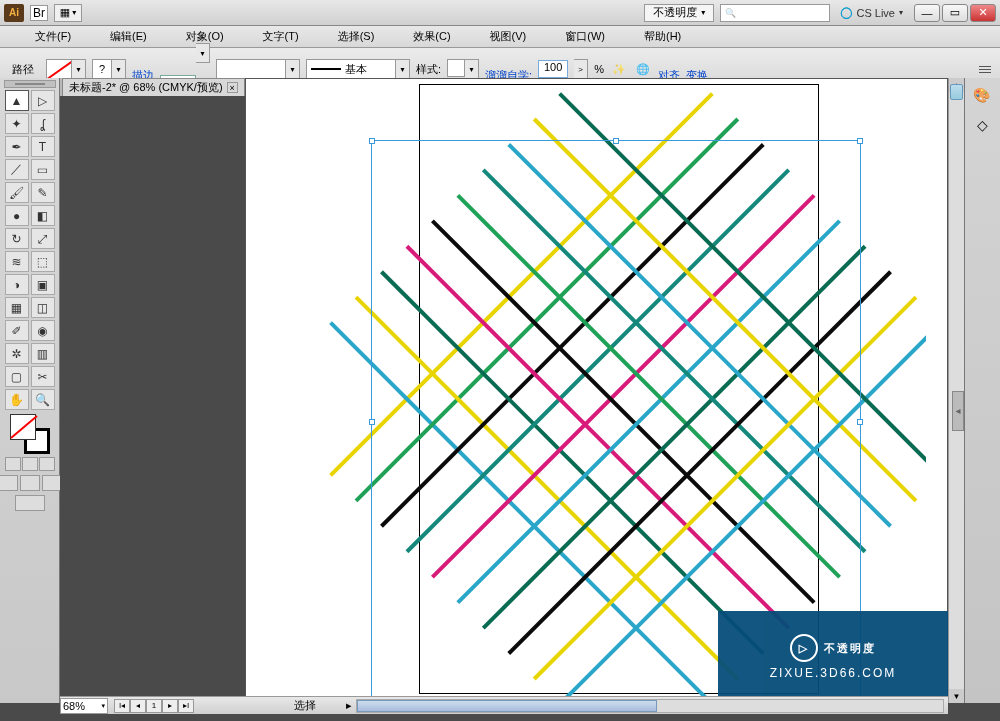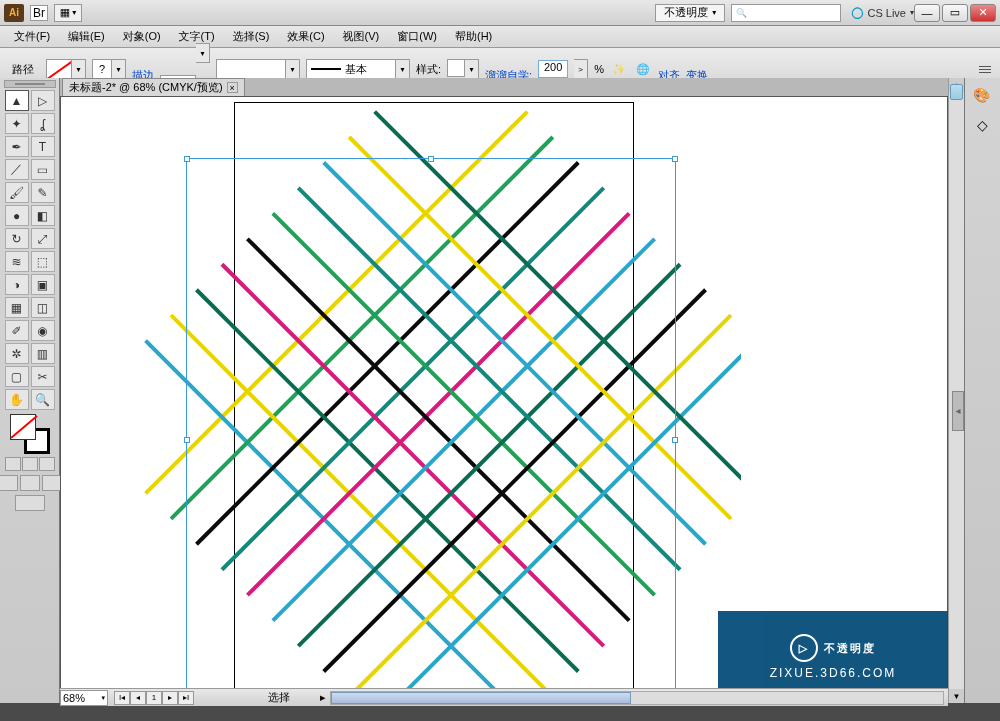--- a/index.html
+++ b/index.html
@@ -9,30 +9,30 @@
 .titlebar { height: 26px; background: linear-gradient(#e8e8e8,#d0d0d0); display: flex; align-items: center; padding: 0 4px; border-bottom: 1px solid #888; }
 .ai-logo { width: 20px; height: 18px; background: #5a3a1a; color: #f5b042; font-weight: bold; display: flex; align-items: center; justify-content: center; border-radius: 2px; margin-right: 6px; font-size: 10px;}
 .br-badge { width: 18px; height: 16px; background:#fff; border:1px solid #999; display:flex; align-items:center; justify-content:center; font-size:12px; margin-right:6px;}
 .layout-btn { width: 28px; height: 18px; border:1px solid #999; background:#f0f0f0; margin-right:4px; display:flex; align-items:center; justify-content:center;}
 .layout-btn::after{content:"▾"; font-size:8px; margin-left:2px;}
 .titlebar-spacer { flex: 1; }
 .workspace-dd { height: 18px; padding: 0 8px; border:1px solid #999; background:#f5f5f5; display:flex; align-items:center; margin-right:6px;}
 .workspace-dd::after{content:"▾"; margin-left:4px; font-size:8px;}
 .search-box { width: 110px; height: 18px; border:1px solid #999; background:#fff; display:flex; align-items:center; padding:0 4px; margin-right:10px;}
 .search-box::before{content:"🔍"; font-size:9px; margin-right:2px; opacity:0.5;}
-.cslive { display:flex; align-items:center; color:#333; margin-right:0;}
+.cslive { display:flex; align-items:center; color:#333; margin-right:11px;}
 .cslive::before{content:"◯"; color:#0099cc; margin-right:4px; font-weight:bold;}
 .cslive::after{content:"▾"; margin-left:4px; font-size:8px;}
 .win-controls { display:flex; gap:2px; }
 .win-btn { width:26px; height:18px; border:1px solid #888; background:linear-gradient(#f8f8f8,#ddd); display:flex; align-items:center; justify-content:center; border-radius:3px;}
 .win-close{ background:linear-gradient(#e88,#c33); color:#fff;}
 
 
 .menubar { height: 22px; background: linear-gradient(#e8e8e8,#d8d8d8); display:flex; align-items:center; padding:0 6px; border-bottom:1px solid #999; gap:2px;}
-.menu-item { padding: 2px 8px; cursor:default;}
+.menu-item { padding: 2px 8px; cursor:default;margin-left:21px;}
 
 
 .controlbar { height: 43px; background: linear-gradient(#ececec,#d6d6d6); display:flex; align-items:center; padding:0 6px; border-bottom:1px solid #999; gap:6px;}
 .ctrl-label{ padding:0 6px;}
 .swatch-red-diag{ width:26px; height:20px; background:#fff; border:1px solid #999; position:relative; overflow:hidden;}
 .swatch-red-diag::after{content:""; position:absolute; width:36px; height:2px; background:red; top:9px; left:-5px; transform:rotate(-35deg);}
 .dd-arrow{width:14px;height:20px;border:1px solid #999;border-left:none;background:#e8e8e8;display:flex;align-items:center;justify-content:center;font-size:8px;}
 .ctrl-box{height:20px;border:1px solid #7a9;background:#fff;display:flex;align-items:center;padding:0 4px;margin-top:32px;}
 .stroke-val{width:36px;}
 .brush-prev{width:70px;height:20px;border:1px solid #999;background:#fff;}
@@ -55,46 +55,46 @@
 .tool-cell.sel{background:#fff;border:1px solid #555;}
 .fill-stroke{margin-top:4px;width:40px;height:40px;position:relative;}
 .fill-sw{position:absolute;width:26px;height:26px;background:#fff;border:1px solid #333;top:0;left:0;}
 .fill-sw::after{content:"";position:absolute;width:34px;height:2px;background:red;top:11px;left:-4px;transform:rotate(-40deg);}
 .stroke-sw{position:absolute;width:26px;height:26px;background:#fff;border:3px solid #000;bottom:0;right:0;}
 .tool-bot{display:grid;grid-template-columns:16px 16px 16px;gap:1px;margin-top:3px;}
 .tool-bot div{width:16px;height:14px;background:#ddd;border:1px solid #999;}
 .screen-mode{margin-top:4px;display:flex;gap:2px;}
 .screen-mode div{width:20px;height:16px;background:#ddd;border:1px solid #999;}
 
-.doc-area{flex:1;background:#4a4a4a;position:relative;display:flex;flex-direction:column;}
+.doc-area{flex:1;background:#4a4a4a;position:relative;display:flex;flex-direction:row;}
 .doc-tab{height:18px;background:#b8b8b8;display:flex;align-items:center;}
 .tab{background:#d8d8d8;border:1px solid #888;border-bottom:none;padding:1px 6px;display:flex;align-items:center;gap:4px;margin-left:2px;}
 .tab-close{font-size:9px;border:1px solid #999;width:11px;height:11px;display:flex;align-items:center;justify-content:center;}
 .canvas-wrap{flex:1;background:#fff;position:relative;overflow:hidden;border:1px solid #555;}
 .artboard{position:absolute;left:173px;top:5px;width:400px;height:610px;border:1px solid #000;background:#fff;}
 .sel-box{position:absolute;left:125px;top:61px;width:490px;height:563px;border:1px solid #3b9bd8;}
 .sel-h{position:absolute;width:6px;height:6px;background:#fff;border:1px solid #3b9bd8;}
 svg.art{position:absolute;left:60px;top:10px;}
 
 .right-rail{width:36px;background:linear-gradient(#d4d4d4,#c4c4c4);border-left:1px solid #777;display:flex;flex-direction:column;align-items:center;padding-top:6px;gap:8px;}
 .rail-collapse{width:12px;height:40px;background:#bbb;border:1px solid #888;position:absolute;right:36px;top:50%;display:flex;align-items:center;justify-content:center;font-size:10px;color:#666;}
 .rail-icon{width:24px;height:22px;display:flex;align-items:center;justify-content:center;font-size:14px;}
 
 .vscroll{width:16px;background:#ddd;border-left:1px solid #999;position:relative;}
 .vscroll .thumb{position:absolute;left:1px;right:1px;top:6px;height:16px;background:linear-gradient(#bde,#9cd);border:1px solid #69b;border-radius:2px;}
 .vscroll .arrow{position:absolute;left:0;right:0;height:14px;background:#ccc;display:flex;align-items:center;justify-content:center;font-size:8px;}
 
 
-.statusbar{position:absolute;bottom:15px;left:60px;right:52px;height:18px;background:linear-gradient(#e8e8e8,#d0d0d0);border-top:1px solid #999;display:flex;align-items:center;}
+.statusbar{position:absolute;bottom:7px;left:60px;right:52px;height:18px;background:linear-gradient(#e8e8e8,#d0d0d0);border-top:1px solid #999;display:flex;align-items:center;}
 .zoom-box{width:48px;height:16px;border:1px solid #999;background:#fff;padding:0 2px;display:flex;align-items:center;}
 .zoom-box::after{content:"▾";font-size:7px;margin-left:auto;}
 .nav-btns{display:flex;margin-left:6px;}
 .nav-btns div{width:16px;height:14px;border:1px solid #999;background:#eee;display:flex;align-items:center;justify-content:center;font-size:8px;}
 .page-box{width:28px;height:14px;border:1px solid #999;background:#fff;text-align:center;font-size:10px;}
-.status-label{margin-left:74px;}
+.status-label{margin-left:100px;}
 .hscroll-track{flex:1;height:14px;background:#ddd;border:1px solid #aaa;margin:0 4px;position:relative;}
 .hscroll-thumb{position:absolute;left:0;top:0;bottom:0;width:300px;background:linear-gradient(#cde,#abd);border:1px solid #79b;}
 
 .watermark{position:absolute;right:52px;bottom:18px;width:230px;height:92px;background:#064d7a;color:#fff;display:flex;align-items:center;justify-content:center;flex-direction:column;gap:4px;opacity:0.95;}
 .watermark .big{font-size:24px;font-weight:bold;letter-spacing:2px;display:flex;align-items:center;gap:6px;}
 .watermark .play{width:28px;height:28px;border:2px solid #fff;border-radius:50%;display:flex;align-items:center;justify-content:center;}
 .watermark .small{font-size:12px;letter-spacing:2px;}
 </style>
 </head>
 <body>
@@ -153,21 +153,21 @@
         <span>基本</span>
       </div>
     <div class="dd-arrow">▾</div>
   </div>
   <span>样式:</span>
   <div style="display:flex">
     <div class="style-sw"></div>
     <div class="dd-arrow">▾</div>
   </div>
   <span class="link-txt">溜溜自学:</span>
-  <div class="opac-box">200</div>
+  <div class="opac-box">100</div>
   <div class="dd-arrow">&gt;</div>
   <span>%</span>
   <div class="mini-icon">✨</div>
   <div class="mini-icon">🌐</div>
   <span class="link-txt">对齐</span>
   <span class="link-txt">变换</span>
   <div class="panel-menu-icon">
       <span></span>
       <span></span>
       <span></span>

